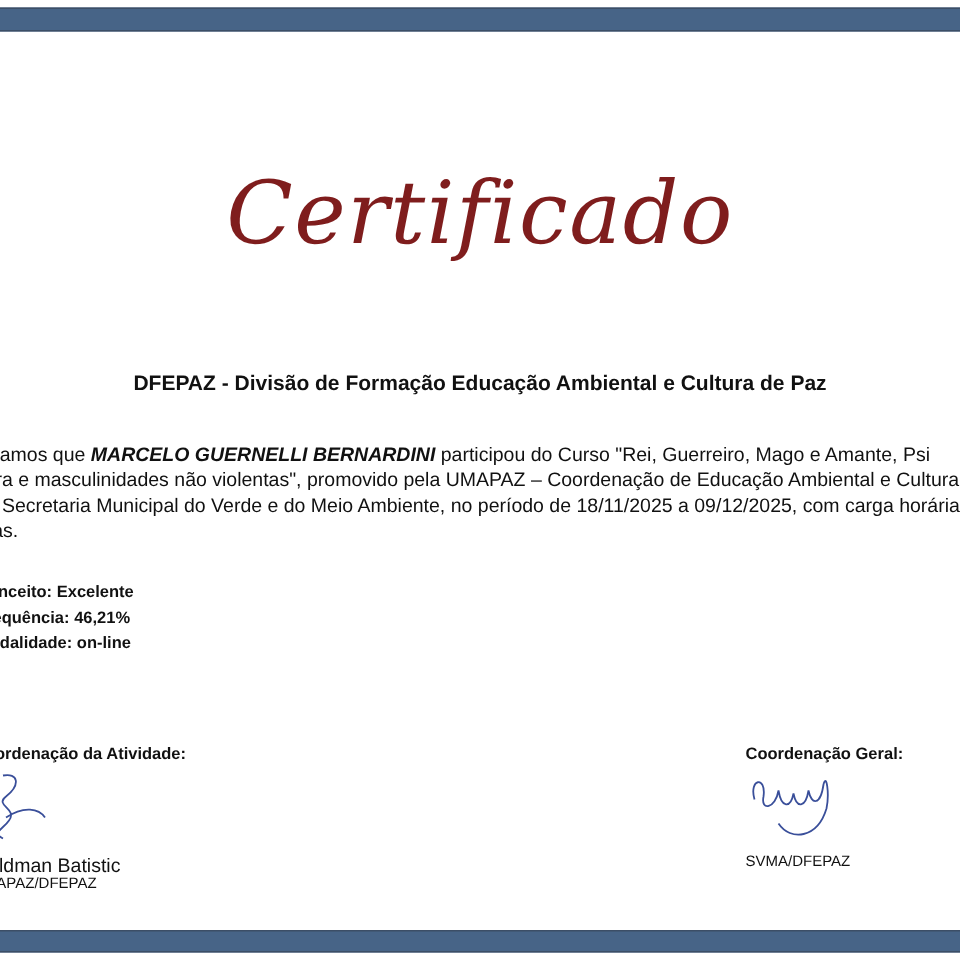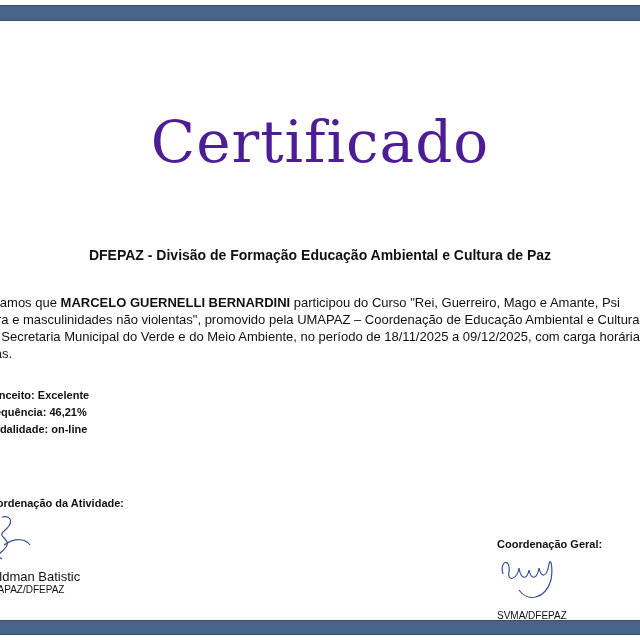--- a/index.html
+++ b/index.html
@@ -1,30 +1,30 @@
 <!DOCTYPE html>
 <html><head>
 <meta charset="utf-8">
 <style>
   html, body { margin:0; padding:0; }
   body { width:640px; height:640px; background:#ffffff; position:relative; overflow:hidden; font-family:"Liberation Sans", sans-serif; color:#111; }
   .band { position:absolute; left:0; width:640px; background:#476487; border-top:1px solid #3c4e66; border-bottom:1px solid #3c4e66; }
   .band.top { top:5px; height:14px; }
   .band.bottom { top:620px; height:13px; }
-  .title { position:absolute; top:108px; left:0; width:640px; text-align:center; font-family:"DejaVu Serif", serif; font-size:58px; color:#4c1d95; letter-spacing:1px; }
+  .title { position:absolute; top:108px; left:0; width:640px; text-align:center; font-family:"DejaVu Serif", serif; font-style:italic; font-size:58px; color:#7f1d1d; letter-spacing:1px; }
   .subtitle { position:absolute; top:247px; left:0; width:640px; text-align:center; font-weight:bold; font-size:14px; }
   .body-text { position:absolute; top:294px; left:-24px; width:690px; font-size:13px; line-height:17px; white-space:nowrap; }
-  .body-text b { }
+  .body-text b { font-style:italic; }
   .meta { position:absolute; top:387px; left:-16px; font-size:11px; font-weight:bold; line-height:17px; }
   .sig { position:absolute; font-size:11px; }
   .sig .lbl { font-weight:bold; }
   .sig .name { font-size:13px; }
   .sig .org { font-size:10px; }
   .sig-left { left:-18px; top:497px; }
-  .sig-right { left:497px; top:497px;margin-top:41px; }
+  .sig-right { left:497px; top:497px; }
   svg.signature { display:block; }
 </style>
 </head>
 <body>
 
 <div class="band top"></div>
 
 <div class="title">Certificado</div>
 
 <div class="subtitle">DFEPAZ - Divisão de Formação Educação Ambiental e Cultura de Paz</div>

